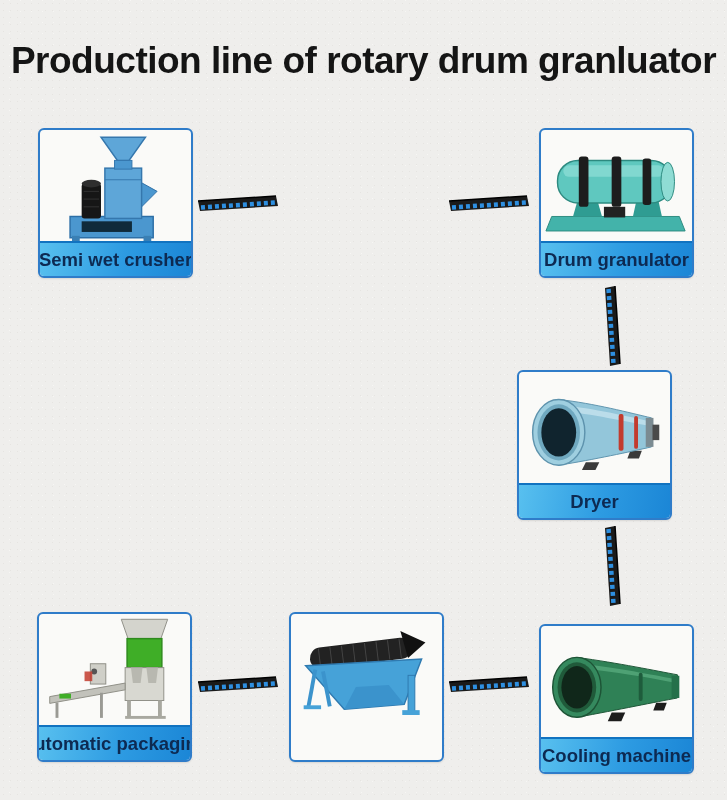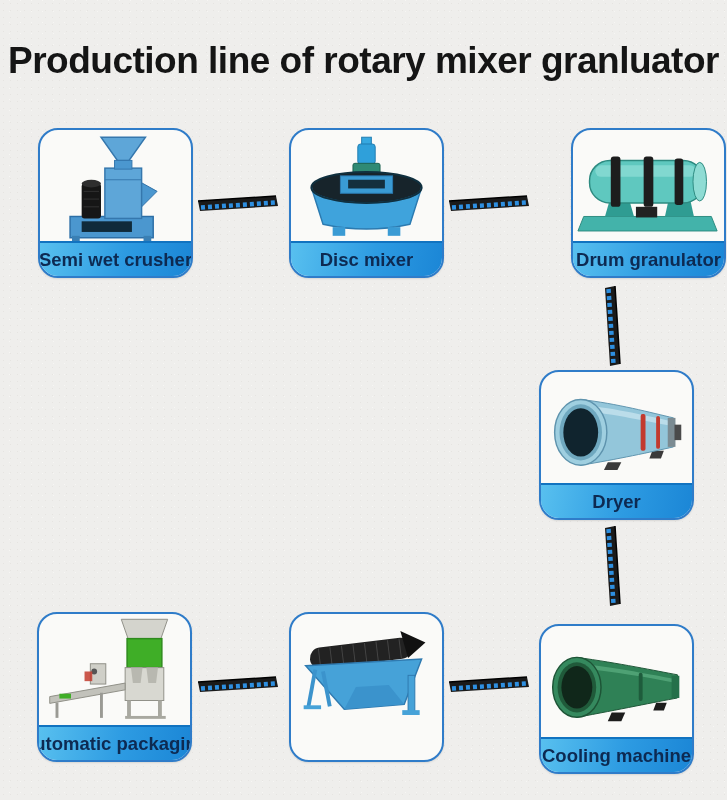--- a/index.html
+++ b/index.html
@@ -13,21 +13,21 @@
     background-size:7px 7px, 11px 11px;
     background-position:0 0, 4px 6px;
   }
   .title{
     position:absolute;left:0;top:40px;width:727px;
     text-align:center;font-size:37px;font-weight:700;color:#151515;
     letter-spacing:-0.5px;margin:0;
   }
   .card{
     position:absolute;width:155px;height:150px;box-sizing:border-box;
-    border:2px solid #2f7cc9;border-radius:20px;background:#fafaf8;
+    border:2px solid #2f7cc9;border-radius:6px;background:#fafaf8;
     overflow:hidden;box-shadow:0 1px 2px rgba(0,0,0,0.10);
   }
   .card .img{
     position:absolute;left:0;right:0;top:0;bottom:33px;
     display:flex;align-items:center;justify-content:center;
   }
   .card .img svg{width:145px;height:112px;}
   .card .label{
     position:absolute;left:0;right:0;bottom:0;height:33px;
     background:linear-gradient(100deg,#58c0ef 0%,#2d9be2 55%,#1b86d6 100%);
@@ -37,39 +37,39 @@
   }
   .conv-h{position:absolute;width:84px;height:22px;}
   .conv-v{position:absolute;width:22px;height:84px;}
   .conv-v svg{
     position:absolute;left:0;top:0;width:84px;height:22px;
     transform-origin:11px 11px;transform:rotate(90deg);
   }
   
   #card-0{left:38px;top:128px;}
   #card-1{left:289px;top:128px;}
-  #card-2{left:571px;top:128px;text-align:right;}
-  #card-3{left:539px;top:370px;}
+  #card-2{left:539px;top:128px;text-align:right;}
+  #card-3{left:517px;top:370px;}
   #card-4{left:539px;top:612px;margin-top:12px;}
   #card-5{left:289px;top:612px;}
   #card-6{left:37px;top:612px;}
   
   #conv-0{left:196px;top:193px;}
   #conv-1{left:447px;top:193px;}
   #conv-2{left:601px;top:284px;}
   #conv-3{left:601px;top:524px;}
   #conv-4{left:447px;top:674px;}
   #conv-5{left:196px;top:674px;}
 </style>
 </head>
 <body>
 
 <div style="position:absolute;inset:0;">
 
-  <h1 class="title">Production line of rotary mixer granluator</h1>
+  <h1 class="title">Production line of rotary drum granluator</h1>
 
   <div class="card" id="card-0">
     <div class="img">
       <svg viewBox="0 0 150 115">
         <rect x="28" y="88" width="86" height="22" fill="#4b97cf" stroke="#2c6ea6" stroke-width="1.5"></rect>
         <rect x="40" y="93" width="52" height="11" fill="#102a3a"></rect>
         <rect x="30" y="108" width="8" height="6" fill="#3a80b5"></rect>
         <rect x="104" y="108" width="8" height="6" fill="#3a80b5"></rect>
         <polygon points="100,52 118,62 100,80" fill="#4b97cf" stroke="#2c6ea6"></polygon>
         <rect x="64" y="38" width="38" height="52" fill="#5ea6d8" stroke="#3577ad" stroke-width="1.5"></rect>
@@ -79,37 +79,20 @@
         <rect x="40" y="54" width="20" height="36" rx="3" fill="#161616"></rect>
         <ellipse cx="50" cy="54" rx="10" ry="4" fill="#2e2e2e"></ellipse>
         <line x1="42" y1="62" x2="58" y2="62" stroke="#333"></line>
         <line x1="42" y1="70" x2="58" y2="70" stroke="#333"></line>
         <line x1="42" y1="78" x2="58" y2="78" stroke="#333"></line>
       </svg>
     </div>
     <div class="label">Semi wet crusher</div>
   </div>
 
-  <div class="card" id="card-1">
-    <div class="img">
-      <svg viewBox="0 0 150 115">
-        <rect x="70" y="6" width="10" height="8" fill="#36a8e0" stroke="#1f7cb0"></rect>
-        <rect x="66" y="13" width="18" height="21" rx="3" fill="#2fa0da" stroke="#1f7cb0"></rect>
-        <rect x="61" y="33" width="28" height="14" rx="2" fill="#2f8a74" stroke="#1d5f4e"></rect>
-        <ellipse cx="75" cy="58" rx="57" ry="16" fill="#17242b"></ellipse>
-        <path d="M18,58 L30,96 Q75,106 120,96 L132,58 A57,16 0 0 1 18,58 Z" fill="#3fa3dc" stroke="#2b7ab0" stroke-width="1.5"></path>
-        <ellipse cx="75" cy="58" rx="57" ry="16" fill="none" stroke="#10303f" stroke-width="2"></ellipse>
-        <rect x="48" y="46" width="54" height="18" fill="#3a9bd4" stroke="#2b7ab0"></rect>
-        <rect x="56" y="50" width="38" height="9" fill="#14303e"></rect>
-        <rect x="40" y="99" width="13" height="9" fill="#3a9bd4"></rect>
-        <rect x="97" y="99" width="13" height="9" fill="#3a9bd4"></rect>
-      </svg>
-    </div>
-    <div class="label">Disc mixer</div>
-  </div>
 
   <div class="card" id="card-2">
     <div class="img">
       <svg viewBox="0 0 150 115">
         <polygon points="8,88 140,88 146,103 2,103" fill="#43b3aa" stroke="#2d8a80"></polygon>
         <polygon points="34,74 56,74 60,88 30,88" fill="#2f9c92"></polygon>
         <polygon points="96,70 118,70 122,88 92,88" fill="#2f9c92"></polygon>
         <rect x="62" y="78" width="22" height="11" fill="#222222"></rect>
         <rect x="14" y="30" width="118" height="44" rx="21" fill="#5fc8bf" stroke="#2d8a80" stroke-width="1.5"></rect>
         <rect x="20" y="35" width="104" height="12" rx="6" fill="#8adcd4" opacity="0.8"></rect>

